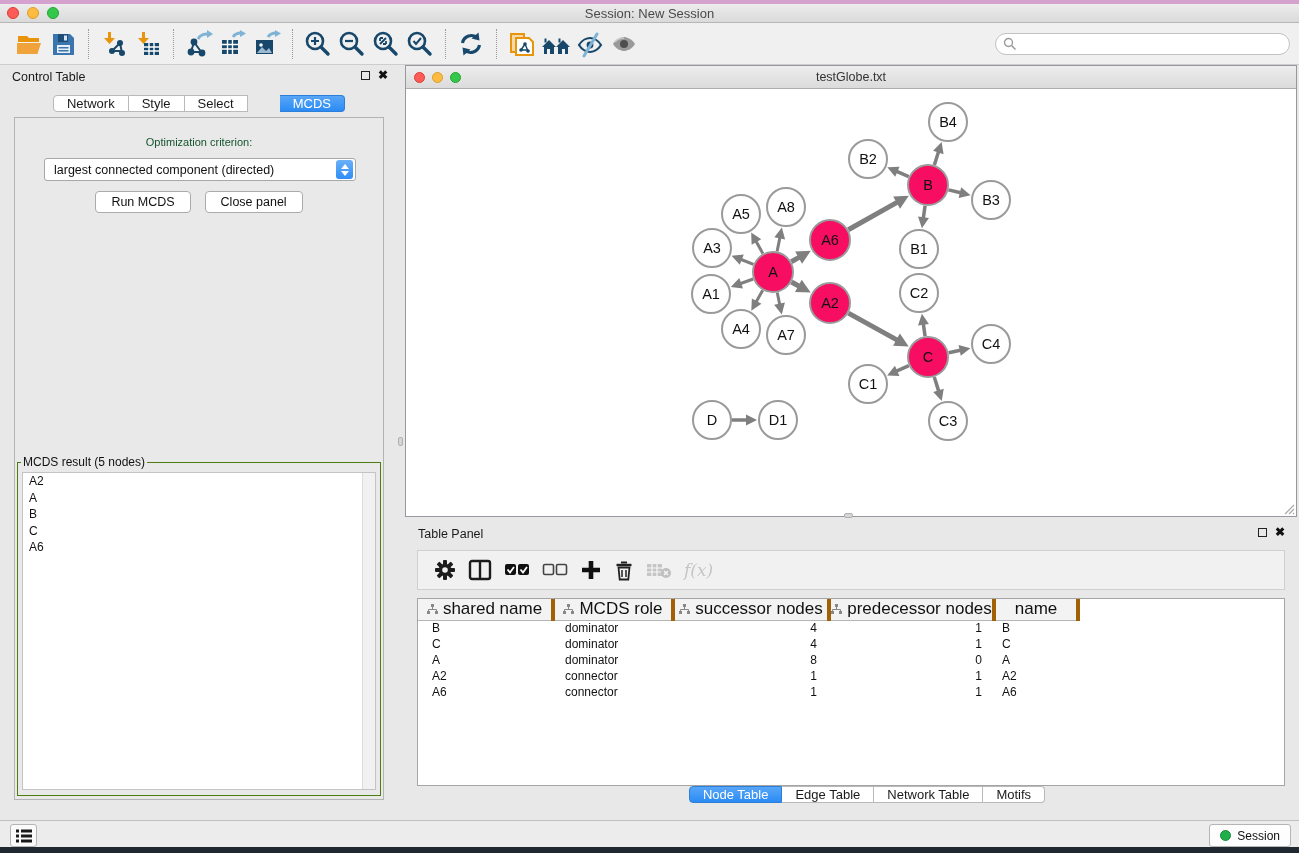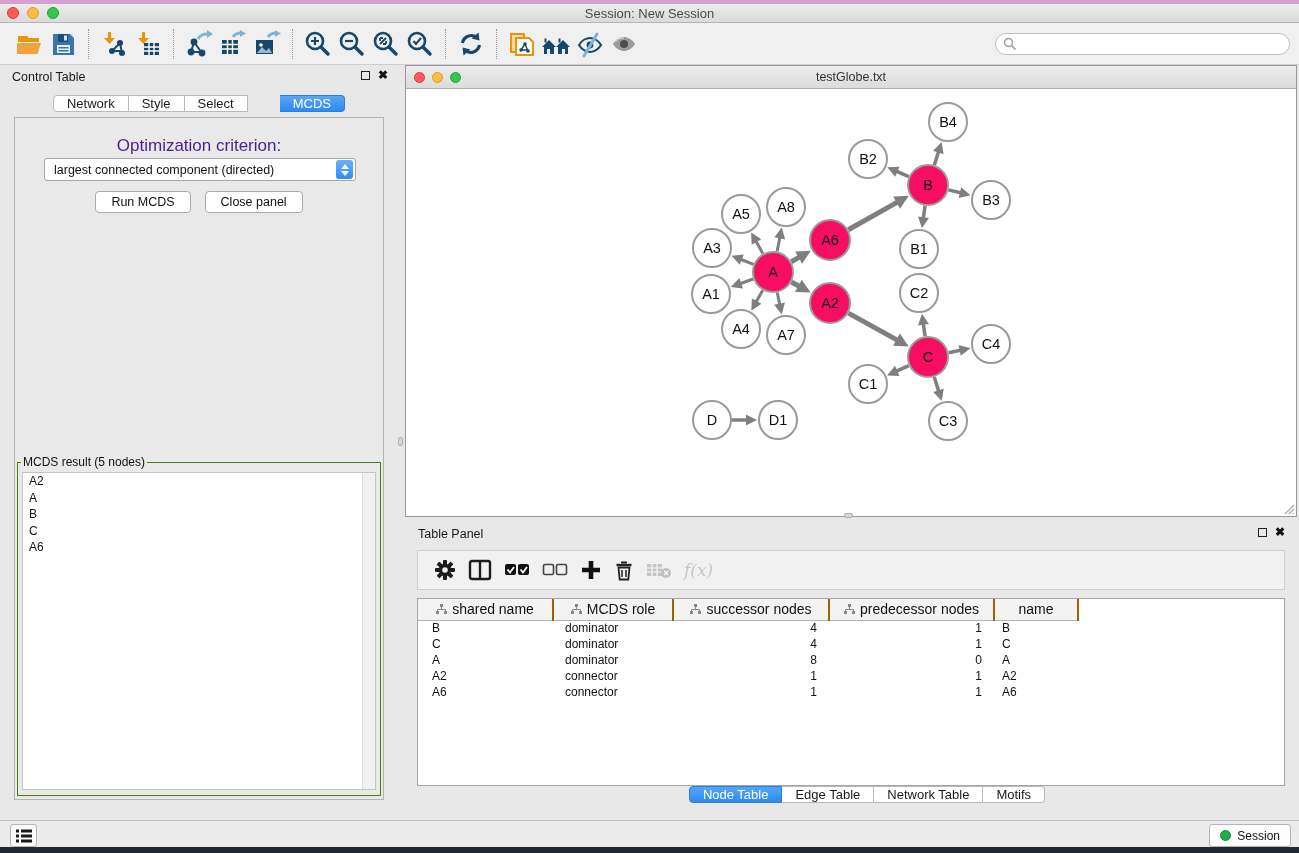--- a/index.html
+++ b/index.html
@@ -35,21 +35,21 @@
   .close-x { font-size:12px; font-weight:bold; color:#111; line-height:10px; }
   .seg-item { background:#fff; border:1px solid #b9b9b9; border-left:none; font-size:13px;
     color:#1a1a1a; display:flex; align-items:center; padding:0 13px; cursor:pointer; }
   .seg-item:first-child { border-left:1px solid #b9b9b9; border-radius:4px 0 0 4px; }
   .seg-item:last-child { border-radius:0 4px 4px 0; }
   .seg-item.active { background:linear-gradient(#58a6f7,#2b8bf4); border-color:#2b7fd8; color:#fff;margin-left:32px; }
   .ctrl-tabs { position:absolute; left:0; right:0; top:30px; display:flex; justify-content:center; }
 
   .ctrl-body { position:absolute; left:14px; top:52px; width:370px; height:683px;
     background:#e9e9e9; border:1px solid #b3b3b3; }
-  .opt-label { position:absolute; left:0; right:0; top:18px; text-align:center; font-size:17px; color:#4c1d95; }
+  .opt-label { position:absolute; left:0; right:0; top:18px; text-align:center; font-size:11px; color:#14532d; }
   .select-box { position:absolute; left:29px; top:40px; width:312px; height:23px; background:#fff;
     border:1px solid #a8a8a8; border-radius:3px; display:flex; align-items:center; cursor:pointer; }
   .select-box .sel-text { flex:1; font-size:12.5px; padding-left:9px; color:#111; }
   .stepper { width:17px; height:19px; margin-right:2px; background:linear-gradient(#6cb0f8,#2e8df5);
     border-radius:3px; display:flex; flex-direction:column; align-items:center; justify-content:center; gap:2px; }
   .tri-up { width:0; height:0; border-left:4px solid transparent; border-right:4px solid transparent; border-bottom:5px solid #fff; }
   .tri-dn { width:0; height:0; border-left:4px solid transparent; border-right:4px solid transparent; border-top:5px solid #fff; }
   .btn-row { position:absolute; left:0; right:0; top:73px; display:flex; justify-content:center; gap:14px; }
   .btn { height:22px; background:#fff; border:1px solid #ababab; border-radius:4px;
     font-size:12.5px; color:#111; padding:0 15px; display:flex; align-items:center; cursor:pointer; }
@@ -82,22 +82,22 @@
   .table-panel { position:absolute; left:405px; top:522px; width:892px; height:291px; }
   .tp-toolbar { position:absolute; left:12px; top:28px; width:868px; height:40px; background:#f1f1f1;
     border:1px solid #cfcfcf; display:flex; align-items:center; padding-left:16px; gap:12px; }
   .tp-icon { display:flex; align-items:center; justify-content:center; cursor:pointer; }
   .tp-disabled { opacity:.5; cursor:default; }
   .fx { font-family:"DejaVu Serif", serif; font-style:italic; font-size:17px; color:#9a9a9a; }
 
   .table-wrap { position:absolute; left:12px; top:76px; width:868px; height:188px; background:#fff;
     border:1px solid #a5a5a5; overflow:hidden; }
   table.data { border-collapse:collapse; table-layout:fixed; width:660px; }
-  table.data th { height:21px; background:#f3f3f3; border-bottom:1px solid #b5b5b5; border-right:2px solid #a16207;
-    font-size:14px; font-weight:normal; color:#111; text-align:center; white-space:nowrap; }
+  table.data th { height:21px; background:#f3f3f3; border-bottom:1px solid #b5b5b5; border-right:4px solid #a16207;
+    font-size:17px; font-weight:normal; color:#111; text-align:center; white-space:nowrap; }
   table.data th .th-inner { display:flex; align-items:center; justify-content:center; gap:5px; }
   table.data td { height:16px; font-size:12px; color:#111; white-space:nowrap; }
   td.c0 { padding-left:14px; }
   td.c1 { padding-left:12px; }
   td.c2, td.c3 { text-align:right; padding-right:12px; }
   td.c4 { padding-left:8px; }
 
   .bt-tabs { position:absolute; left:0; right:0; top:264px; display:flex; justify-content:center; }
 
   

